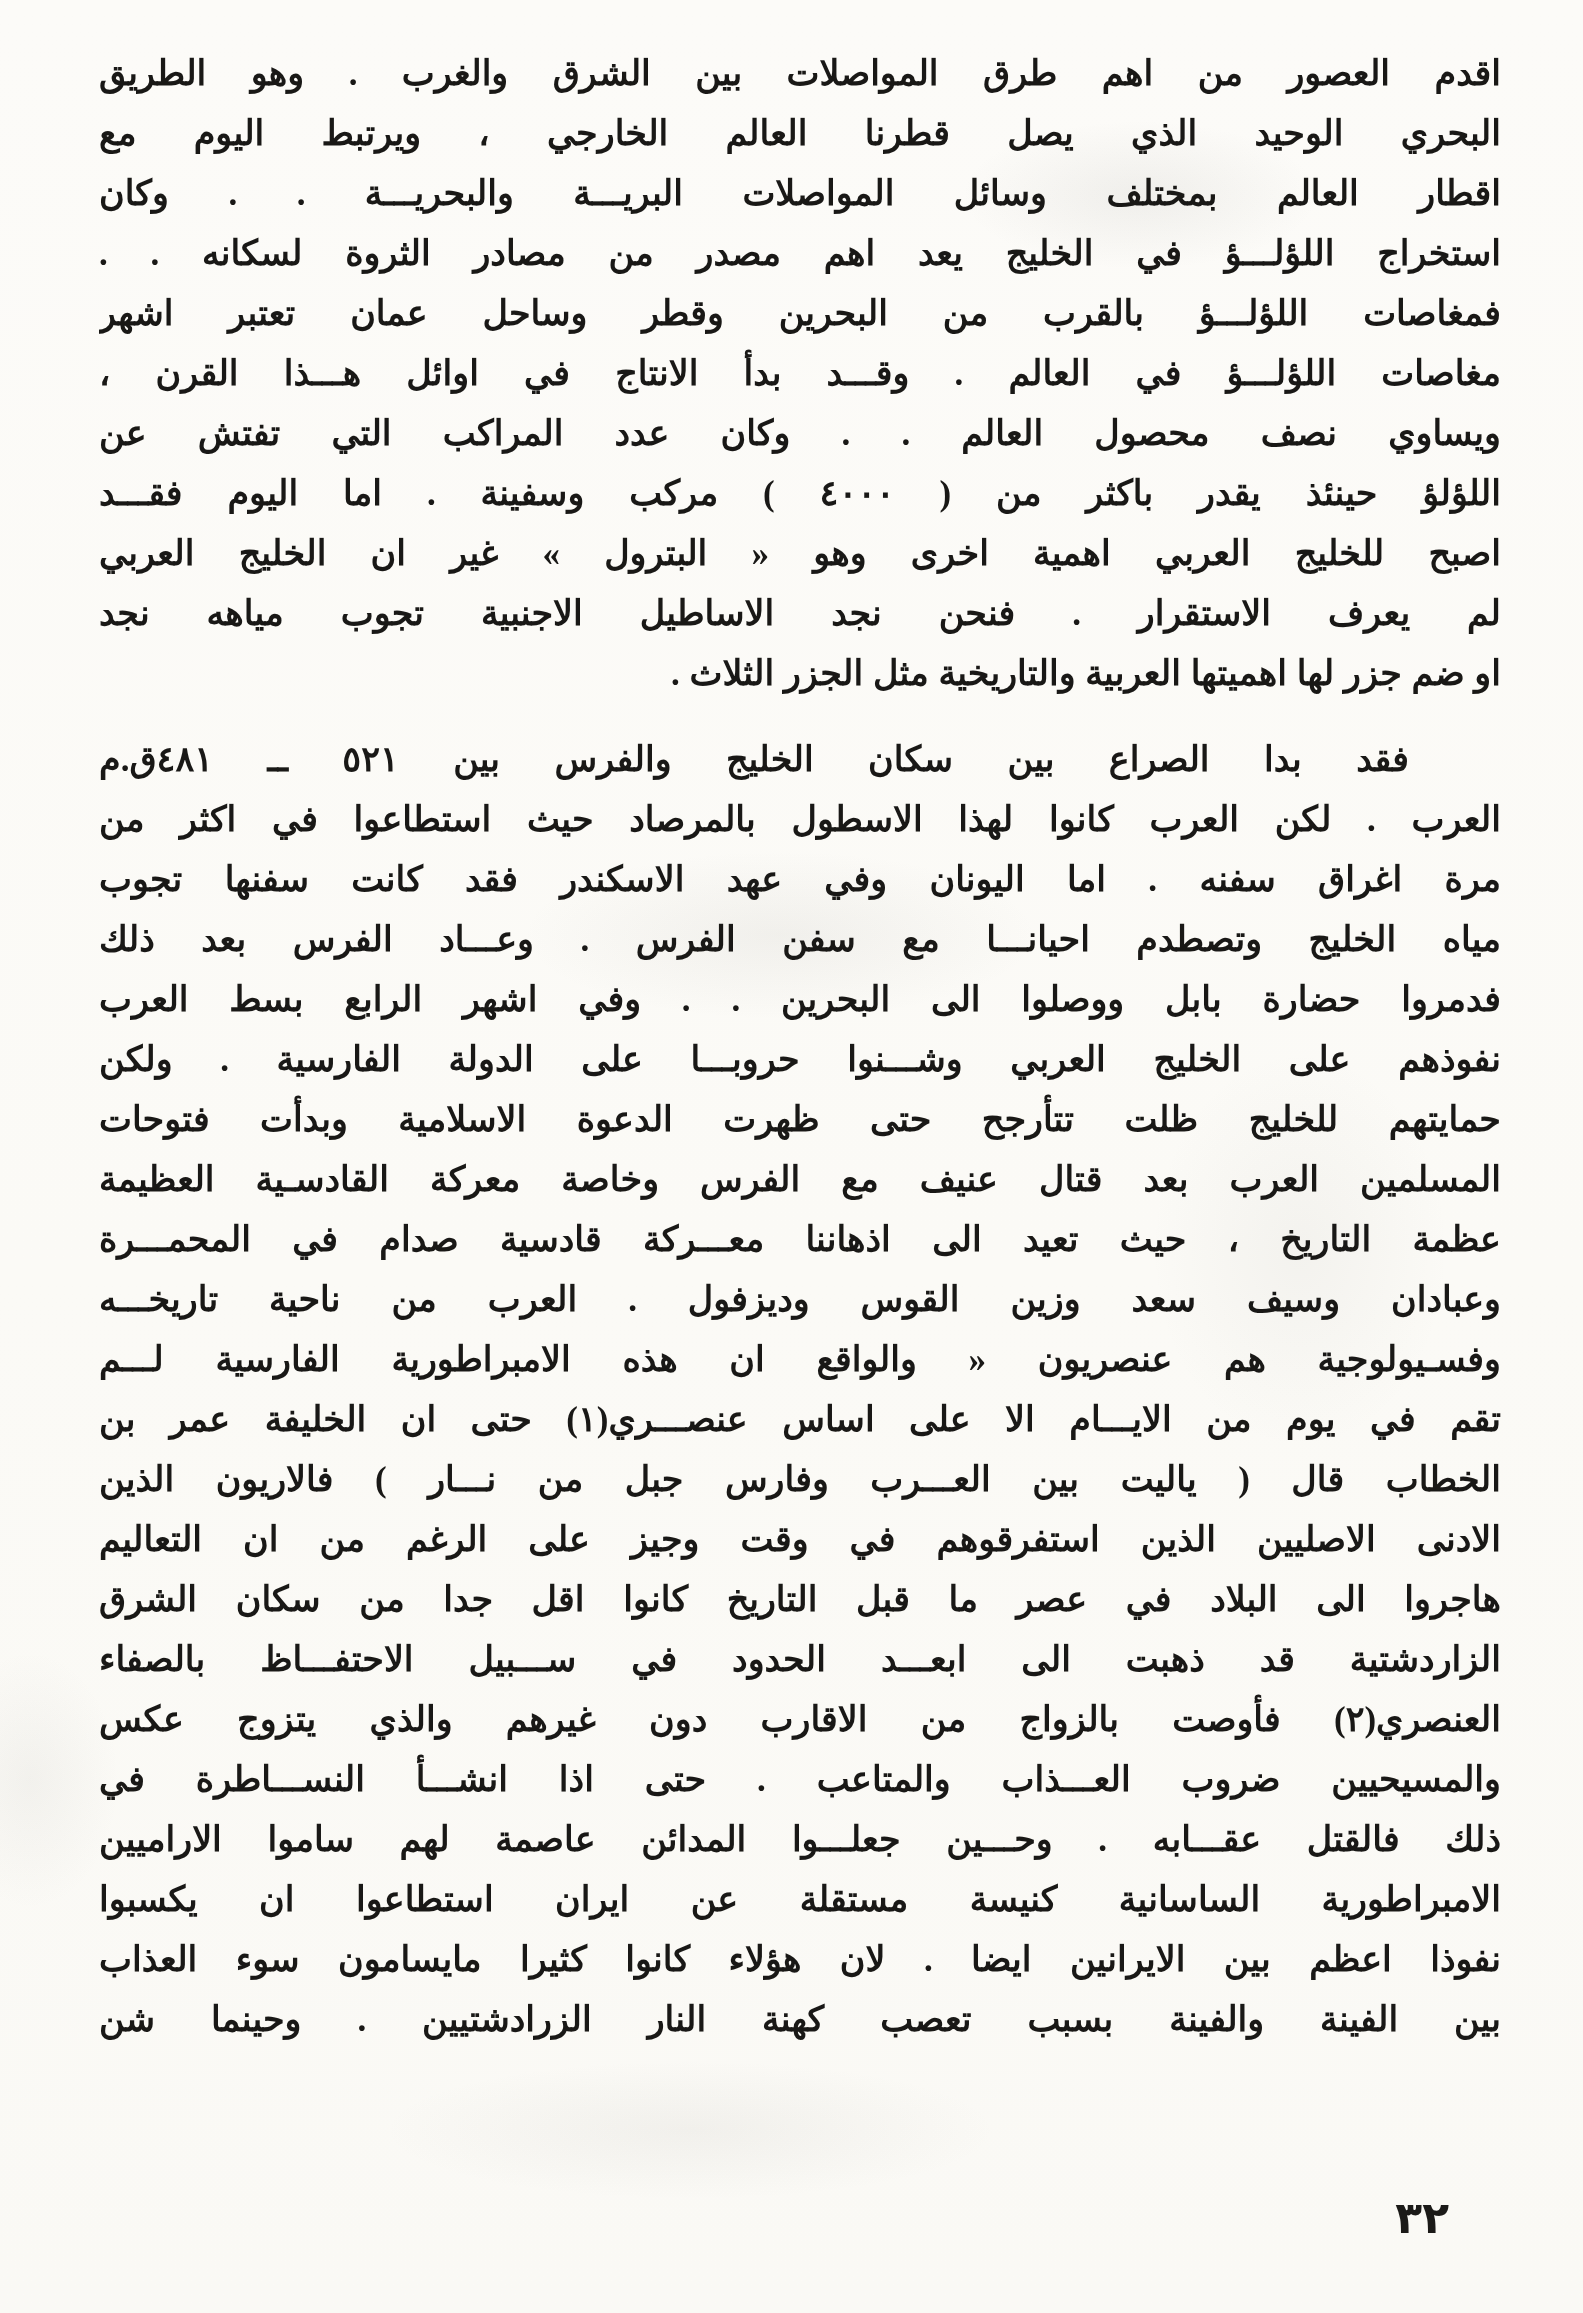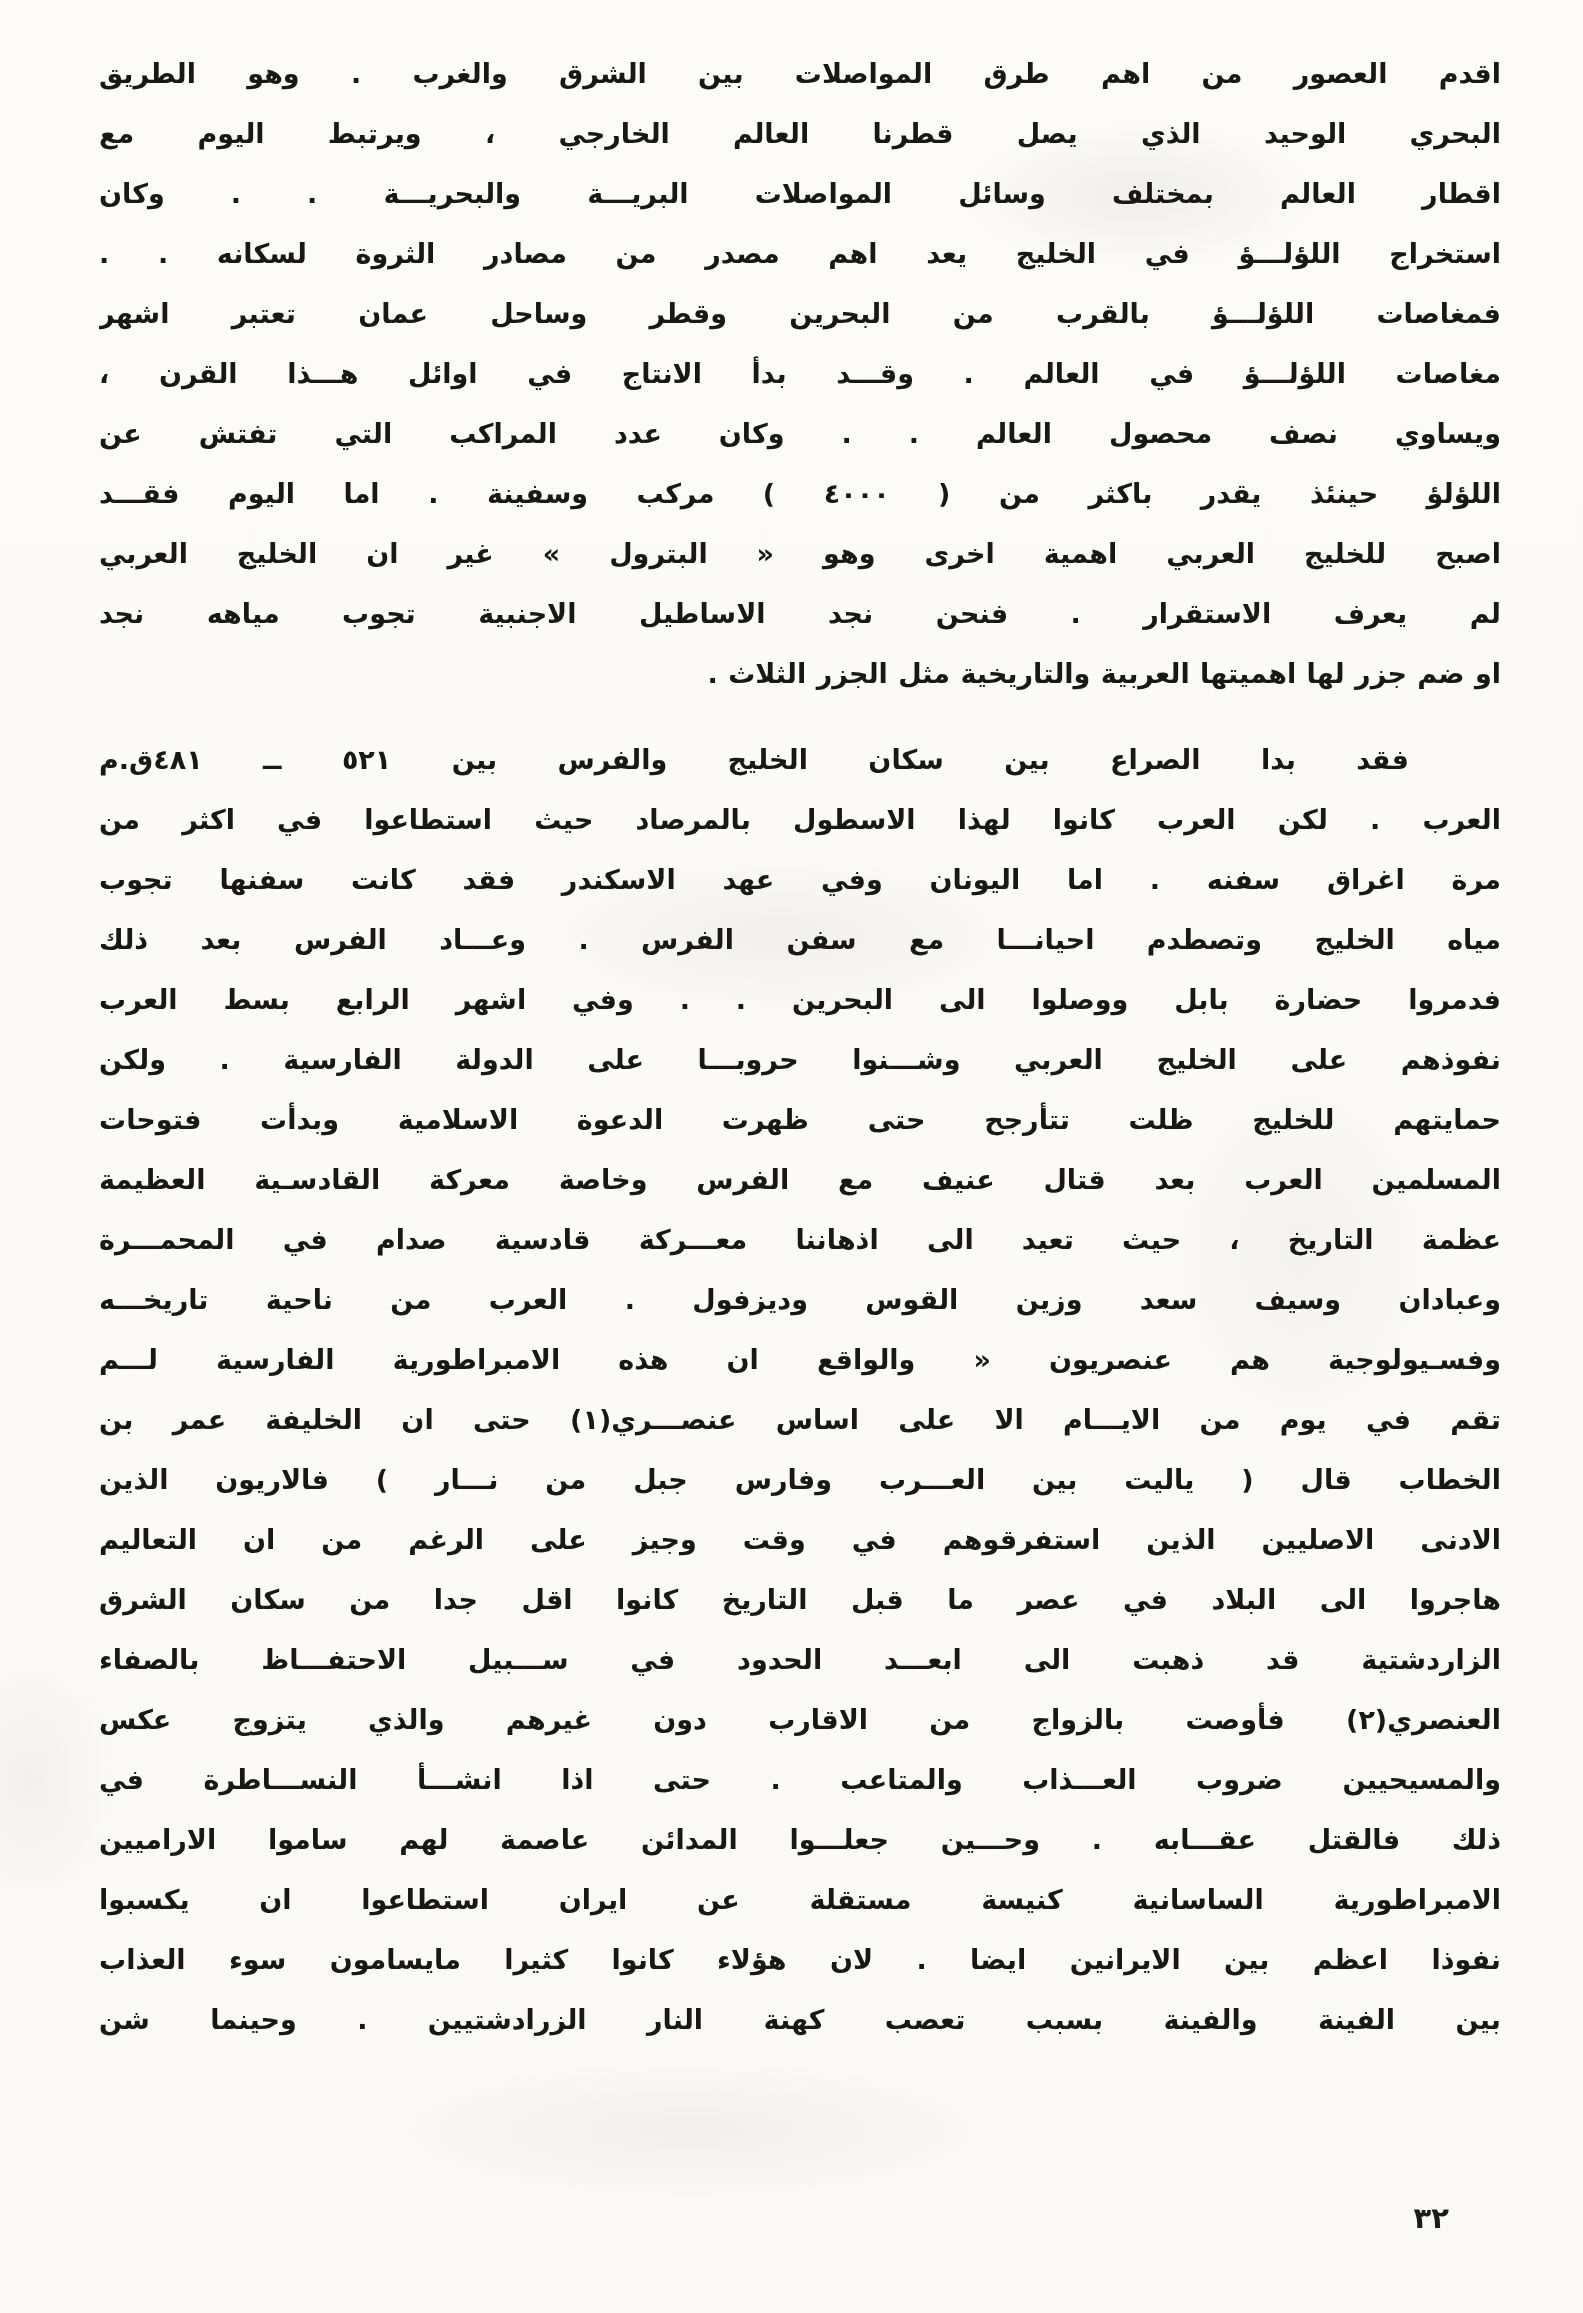--- a/index.html
+++ b/index.html
@@ -42,42 +42,43 @@
     right: 82px;
     width: 1402px;
     direction: rtl;
   }
   .para { margin: 0; }
   .para.second { margin-top: 26px; }
   .line {
     height: 60px;
     overflow: hidden;
     font-weight: bold;
-    font-size: 27px;
+    font-size: 35px;
     line-height: 60px;
     color: #191816;
     text-align: justify;
     text-align-last: justify;
     -moz-text-align-last: justify;
     text-justify: inter-word;
     word-spacing: 1px;
+    font-family: Liberation Serif, serif;
   }
   .line.end-right {           
     text-align-last: right;
     -moz-text-align-last: right;
   }
   .line.indent {              
     padding-right: 92px;
   }
   .page-number {
     position: absolute;
     top: 2188px;
     right: 134px;
     font-weight: bold;
-    font-size: 29px;
+    font-size: 44px;
     line-height: 60px;
     color: #1b1a18;
     direction: rtl;
     text-align: center;
   }
 </style>
 </head>
 <body>
 
 <div class="page">

